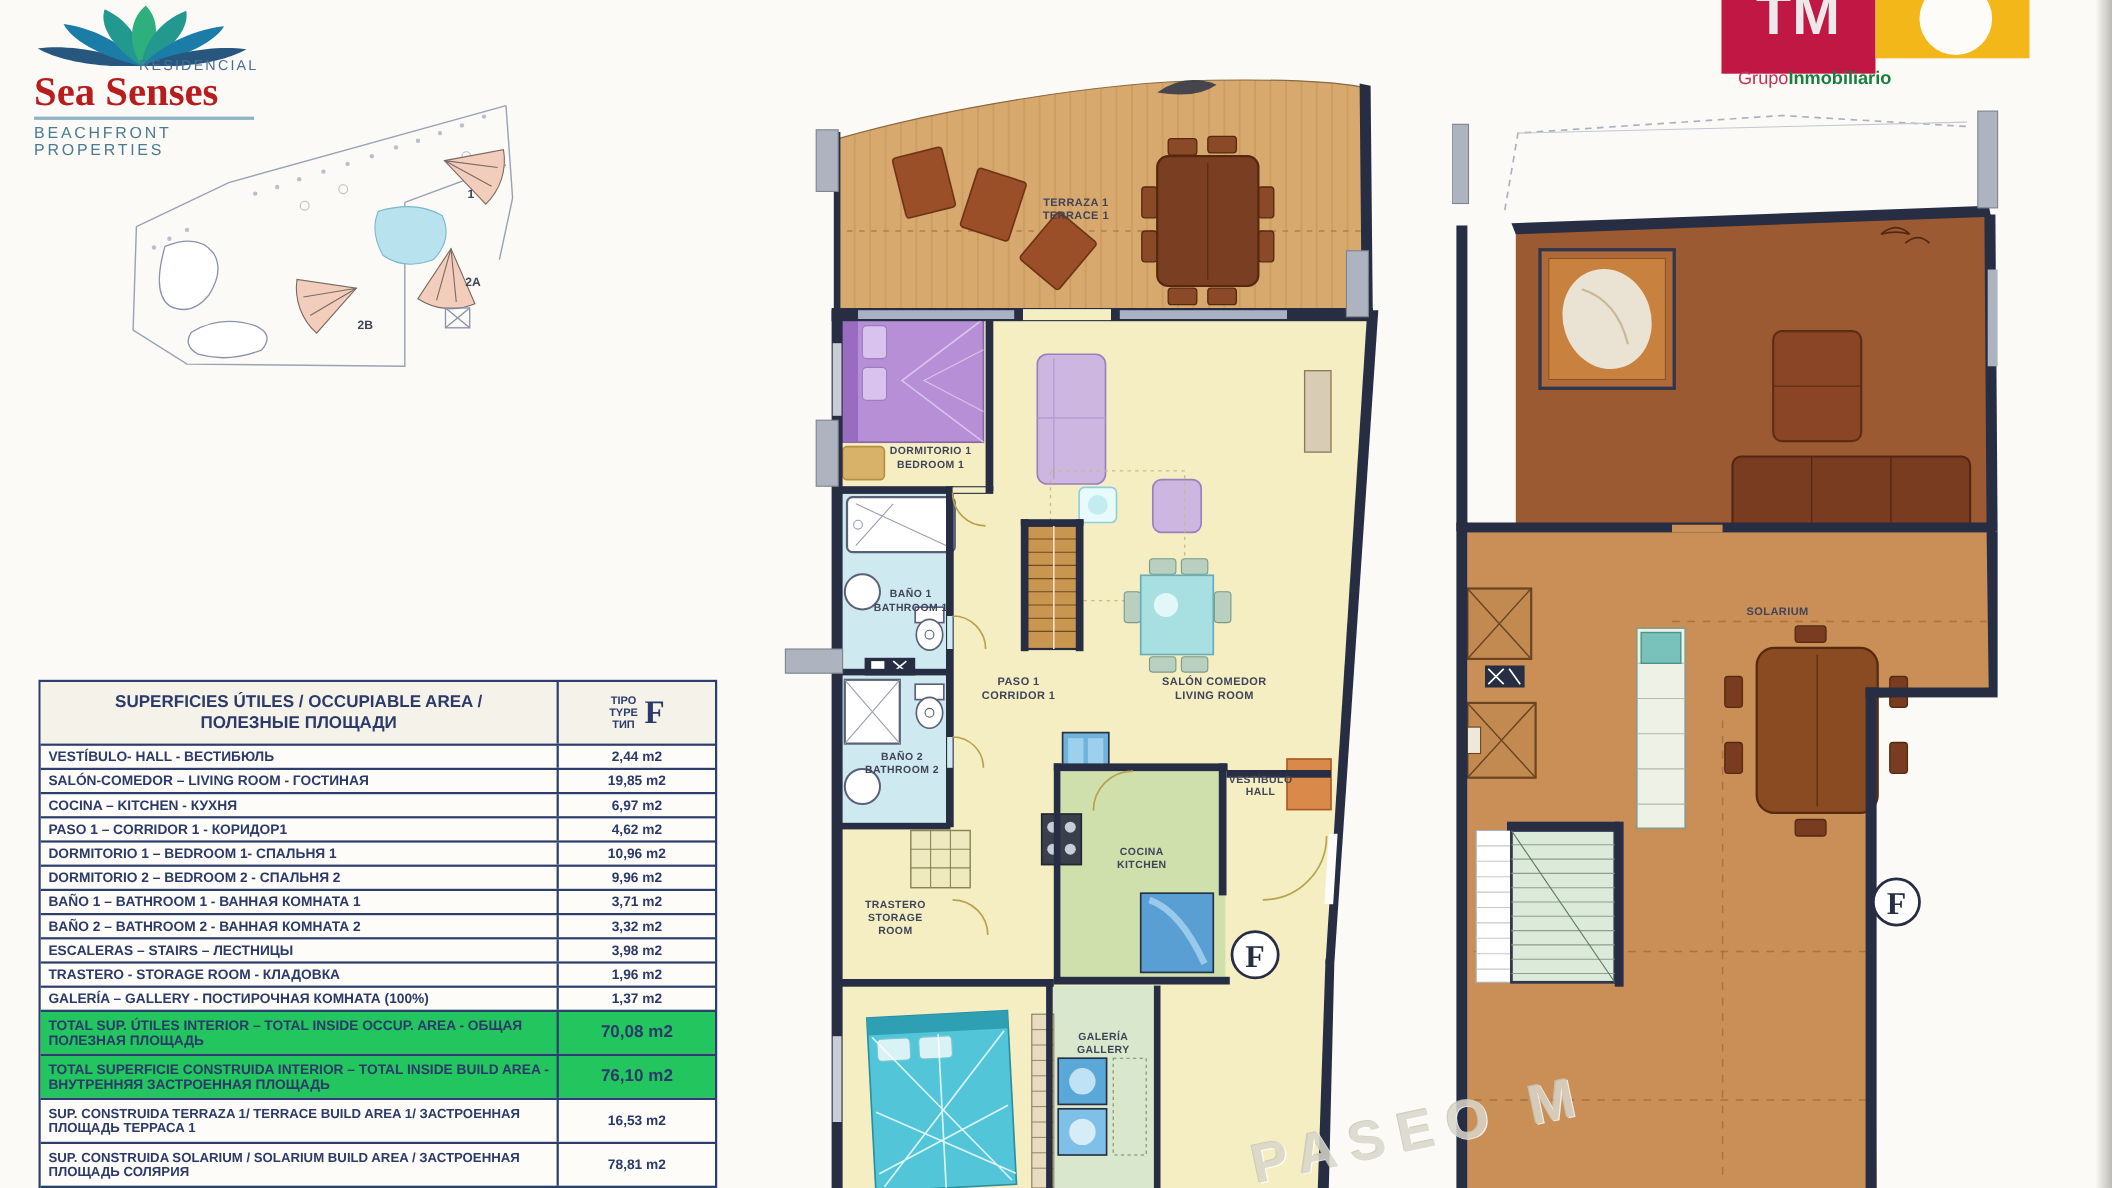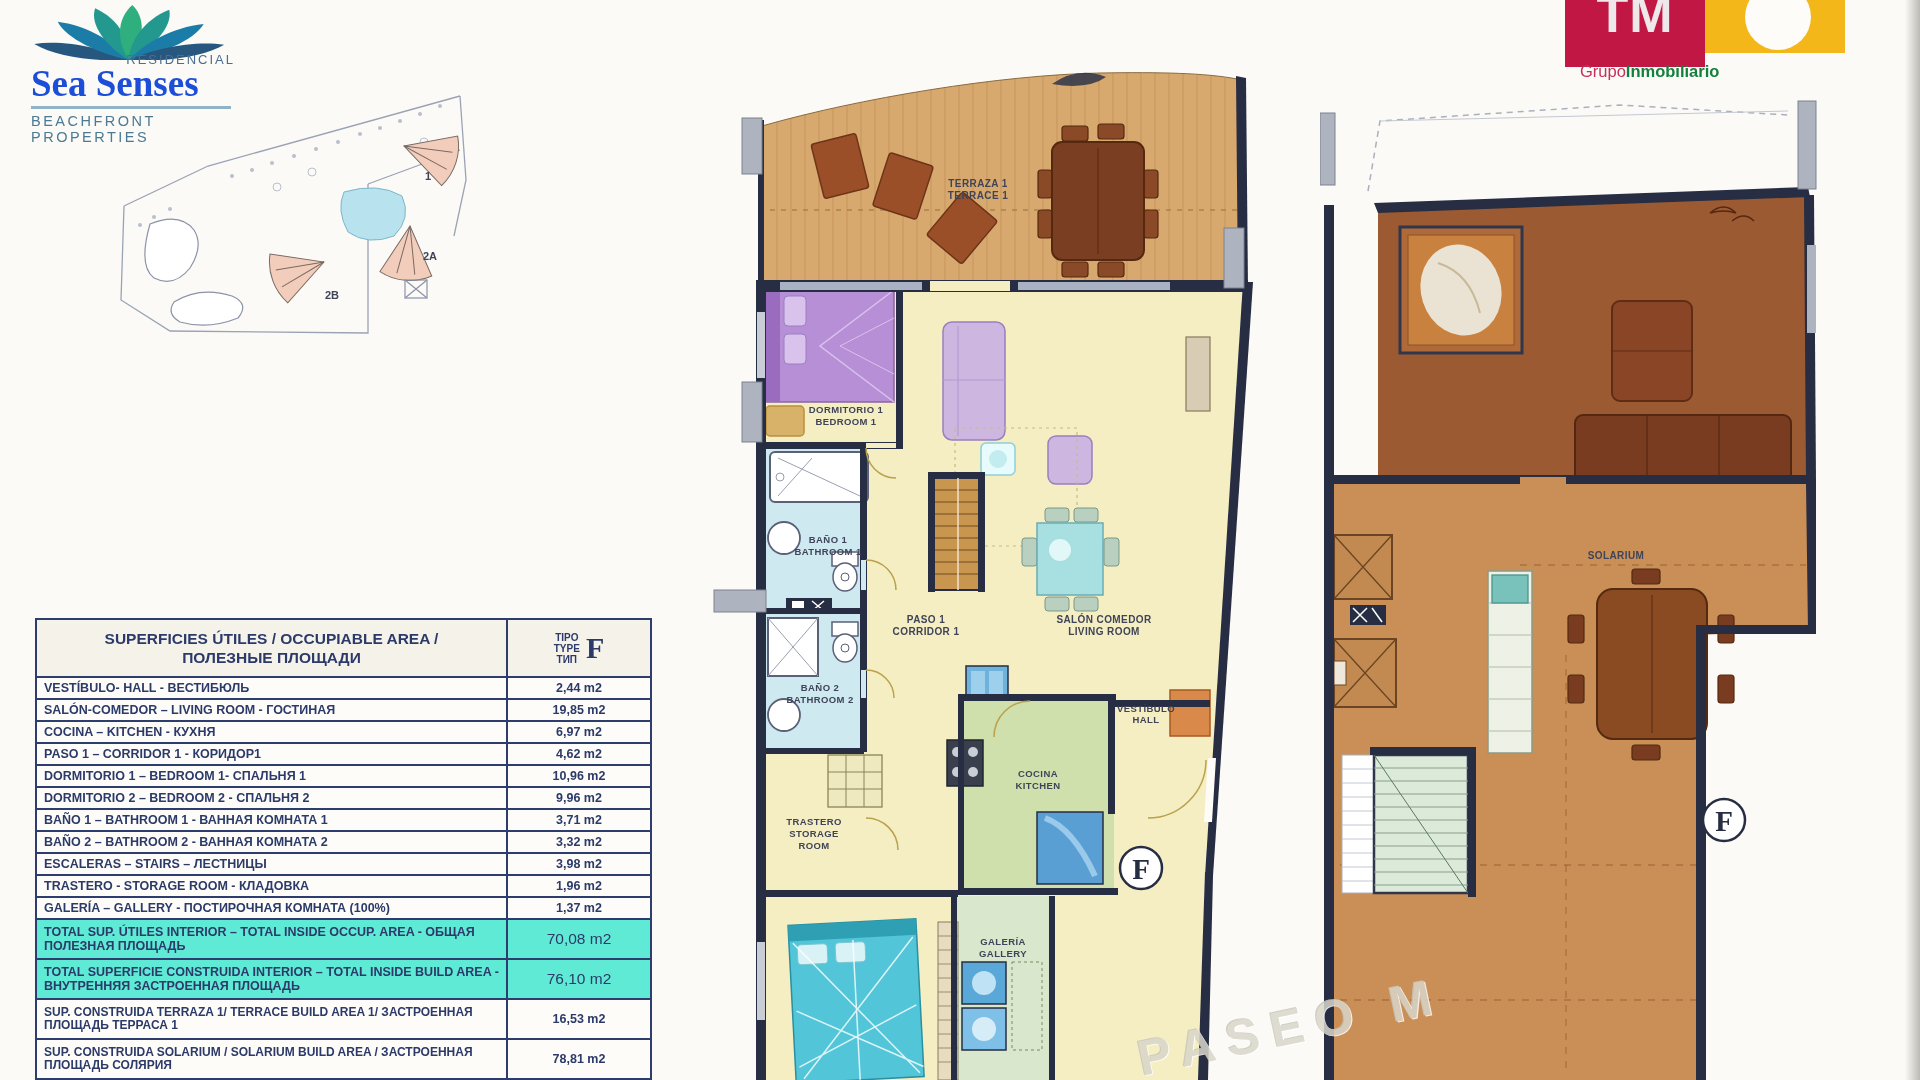--- a/index.html
+++ b/index.html
@@ -3,21 +3,21 @@
 <meta charset="utf-8">
 <style>
   html,body{margin:0;padding:0;background:#e8e6e0;}
   #canvas{position:relative;width:1920px;height:1080px;overflow:hidden;
     background:#fbfaf6;font-family:"Liberation Sans",sans-serif;}
   
   .ss-logo{position:absolute;left:23px;top:0;width:215px;}
   .ss-residencial{position:absolute;left:0;top:52px;width:212px;text-align:right;
     font-size:13px;letter-spacing:2px;color:#4a6e91;font-weight:400;}
   .ss-name{position:absolute;left:8px;top:62px;width:212px;
-    font-family:"Liberation Serif",serif;font-weight:700;font-size:37px;color:#1d4ed8;}
+    font-family:"Liberation Serif",serif;font-weight:700;font-size:37px;color:#b91c1c;}
   .ss-rule{position:absolute;left:8px;top:106px;width:200px;height:3px;background:#8fb4c6;}
   .ss-tag{position:absolute;left:8px;top:113px;font-size:14.5px;letter-spacing:2.5px;color:#4a7a94;}
   .tm-red{position:absolute;left:1565px;top:0;width:140px;height:67px;background:#c11744;overflow:hidden;}
   .tm-red span{position:absolute;left:50%;transform:translateX(-50%);top:-16px;
     color:#efe8ea;font-weight:700;font-size:52px;letter-spacing:1px;}
   .tm-yellow{position:absolute;left:1705px;top:0;width:140px;height:53px;background:#f3b71a;overflow:hidden;}
   .tm-circle{position:absolute;left:40px;top:-16px;width:66px;height:66px;border-radius:50%;background:#fdfcf8;}
   .tm-grupo{position:absolute;left:1580px;top:62px;font-size:16.5px;color:#c4305a;}
   .tm-grupo b{color:#15803d;}
   
@@ -28,23 +28,23 @@
   .thead{height:56px;background:#f4f2e9;}
   .thead .tlabel{justify-content:center;text-align:center;font-size:15.5px;font-weight:700;
     flex-direction:column;line-height:1.25;}
   .tlabel{width:455px;padding:1px 7px;display:flex;align-items:center;
     font-weight:700;font-size:12.5px;line-height:1.12;}
   .tval{flex:1;border-left:2.5px solid #2d3e6e;display:flex;align-items:center;
     justify-content:center;font-weight:700;font-size:12.5px;}
   .r1{height:20px;}
   .r2{height:38px;}
   .r2 .tlabel{font-size:12px;}
-  .total{background:#5eead4;}
+  .total{background:#22c55e;}
   .total .tlabel{font-weight:800;font-size:12.5px;}
-  .total .tval{font-weight:400;font-size:15.5px;}
+  .total .tval{font-weight:700;font-size:15.5px;}
   .tipo-wrap{flex:1;border-left:2.5px solid #2d3e6e;display:flex;align-items:center;justify-content:center;gap:6px;}
   .tipo-lines{font-size:10px;font-weight:700;line-height:1.1;text-align:center;}
   .tipo-letter{font-size:30px;font-weight:800;font-family:"Liberation Serif",serif;}
   
   .watermark{position:absolute;left:1135px;top:998px;transform:rotate(-12deg);
     font-size:50px;font-weight:800;letter-spacing:12px;color:#d9d6cb;
     text-shadow:1px 1px 0 #ffffff,-1px -1px 0 #c9c5b8;opacity:.85;}
   .scan-edge{position:absolute;right:0;top:0;width:15px;height:100%;
     background:linear-gradient(to right,rgba(0,0,0,0),rgba(110,108,100,.45));}
   svg text{font-family:"Liberation Sans",sans-serif;}

